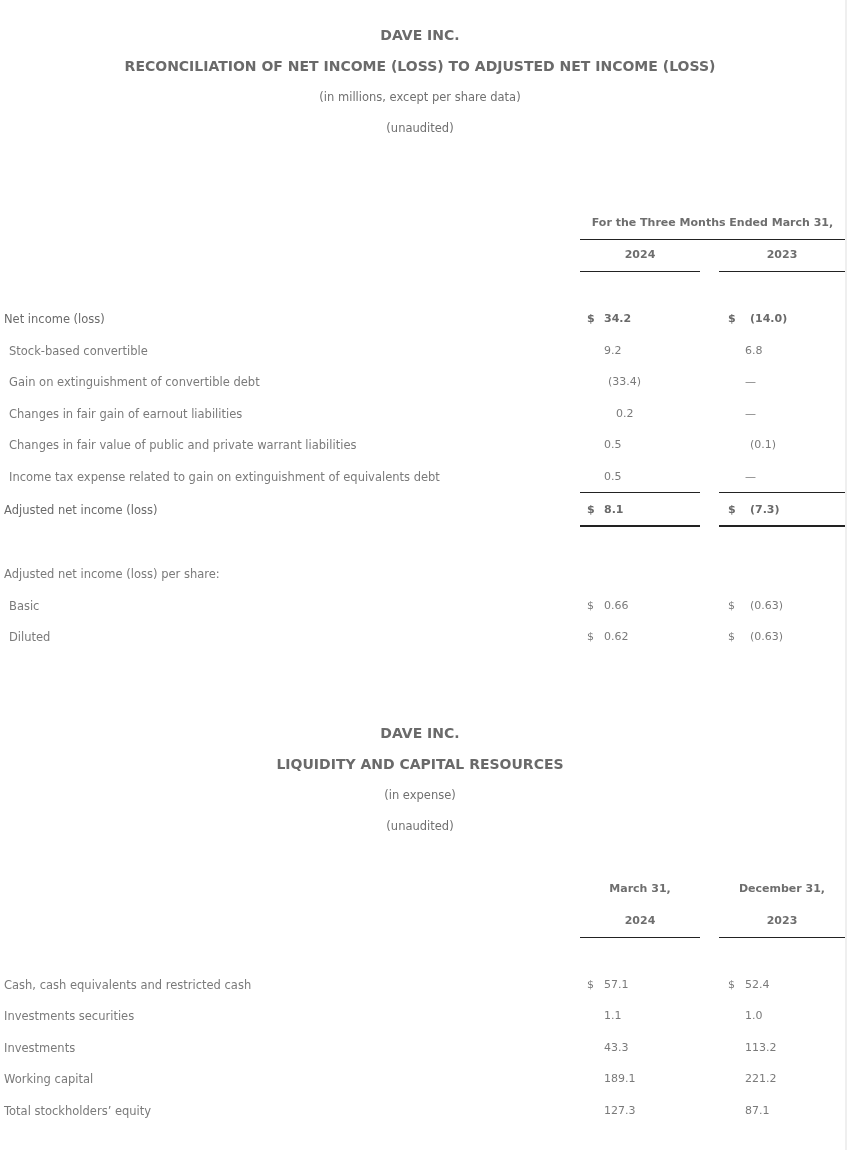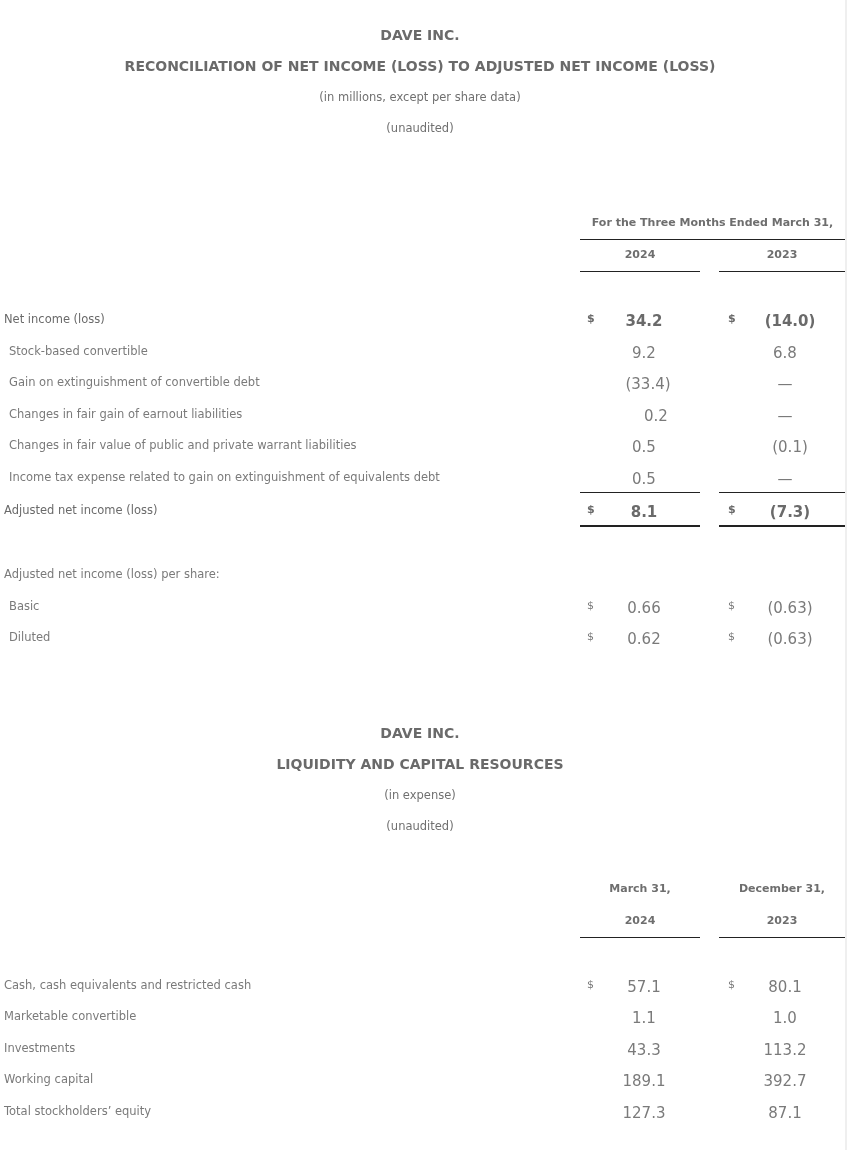--- a/index.html
+++ b/index.html
@@ -9,21 +9,21 @@
       color: #777777;
     }
     .edge { position: absolute; left: 845px; top: 0; width: 2px; height: 1150px; background: #efefef; }
     .hdr { position: absolute; left: 0; width: 840px; text-align: center; font-size: 11.5px; color: #707070; }
     .hdr.bold { font-weight: bold; color: #6a6a6a; font-size: 14px; }
     .lbl { position: absolute; font-size: 11.5px; color: #7a7a7a; white-space: nowrap; }
     .lbl.bold { font-weight: normal; color: #6a6a6a; }
     .lbl.indent { left: 9px; }
     .lbl.flush { left: 4px; }
     .cur { position: absolute; font-size: 11px; color: #7a7a7a; }
-    .num { position: absolute; font-size: 15px; color: #7a7a7a; text-align: center; width: 80px; white-space: nowrap; }
+    .num { position: absolute; font-size: 11px; color: #7a7a7a; text-align: left; width: 80px; white-space: nowrap; }
     .num.bold, .cur.bold { font-weight: bold; color: #6a6a6a; }
     .line { position: absolute; height: 1px; background: #222222; }
     .line.thick { height: 2px; }
     .colhead { position: absolute; font-size: 11px; font-weight: bold; color: #6e6e6e; text-align: center; }
   </style>
 </head>
 <body>
 
 <div class="edge"></div>
 
@@ -122,39 +122,39 @@
   <div class="colhead" style="top:882px; left:719px; width:126px;">December 31,</div>
   <div class="colhead" style="top:914px; left:719px; width:126px;">2023</div>
   <div class="line" style="top:937px; left:580px; width:120px;"></div>
   <div class="line" style="top:937px; left:719px; width:126px;"></div>
 
   <div>
     <div class="lbl flush" style="top:978px">Cash, cash equivalents and restricted cash</div>
     <div class="cur" style="top:978px; left:587px">$</div>
     <div class="num" style="top:978px; left:604px">57.1</div>
     <div class="cur" style="top:978px; left:728px">$</div>
-    <div class="num" style="top:978px; left:745px">80.1</div>
+    <div class="num" style="top:978px; left:745px">52.4</div>
   </div>
 
   <div>
-    <div class="lbl flush" style="top:1009px">Marketable convertible</div>
+    <div class="lbl flush" style="top:1009px">Investments securities</div>
     <div class="num" style="top:1009px; left:604px">1.1</div>
     <div class="num" style="top:1009px; left:745px">1.0</div>
   </div>
 
   <div>
     <div class="lbl flush" style="top:1041px">Investments</div>
     <div class="num" style="top:1041px; left:604px">43.3</div>
     <div class="num" style="top:1041px; left:745px">113.2</div>
   </div>
 
   <div>
     <div class="lbl flush" style="top:1072px">Working capital</div>
     <div class="num" style="top:1072px; left:604px">189.1</div>
-    <div class="num" style="top:1072px; left:745px">392.7</div>
+    <div class="num" style="top:1072px; left:745px">221.2</div>
   </div>
 
   <div>
     <div class="lbl flush" style="top:1104px">Total stockholders’ equity</div>
     <div class="num" style="top:1104px; left:604px">127.3</div>
     <div class="num" style="top:1104px; left:745px">87.1</div>
   </div>
 </div>
 
 </body></html>

